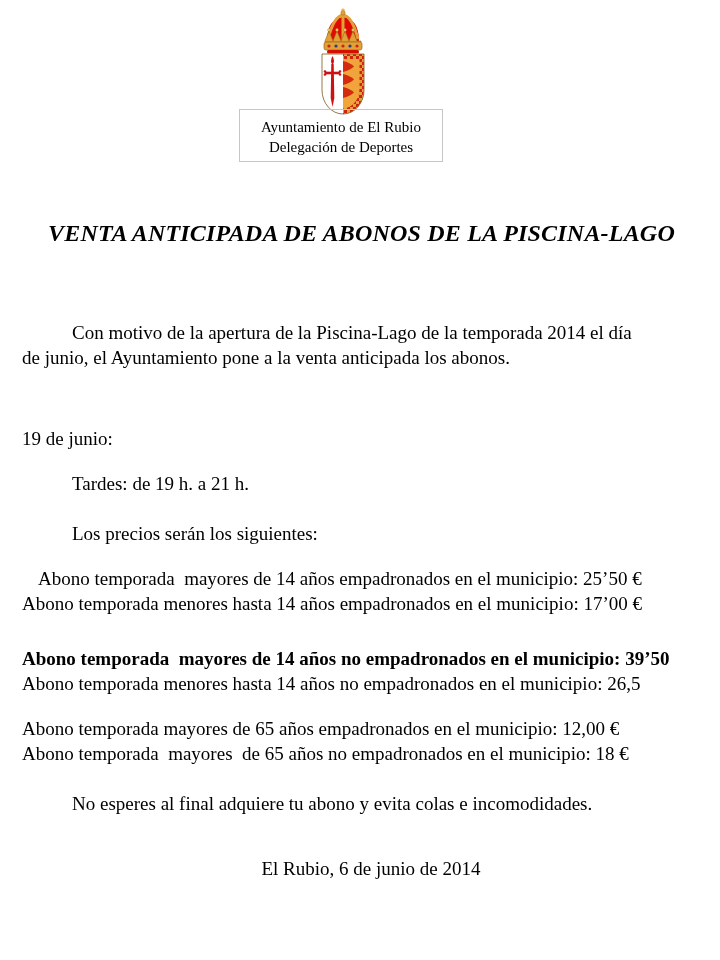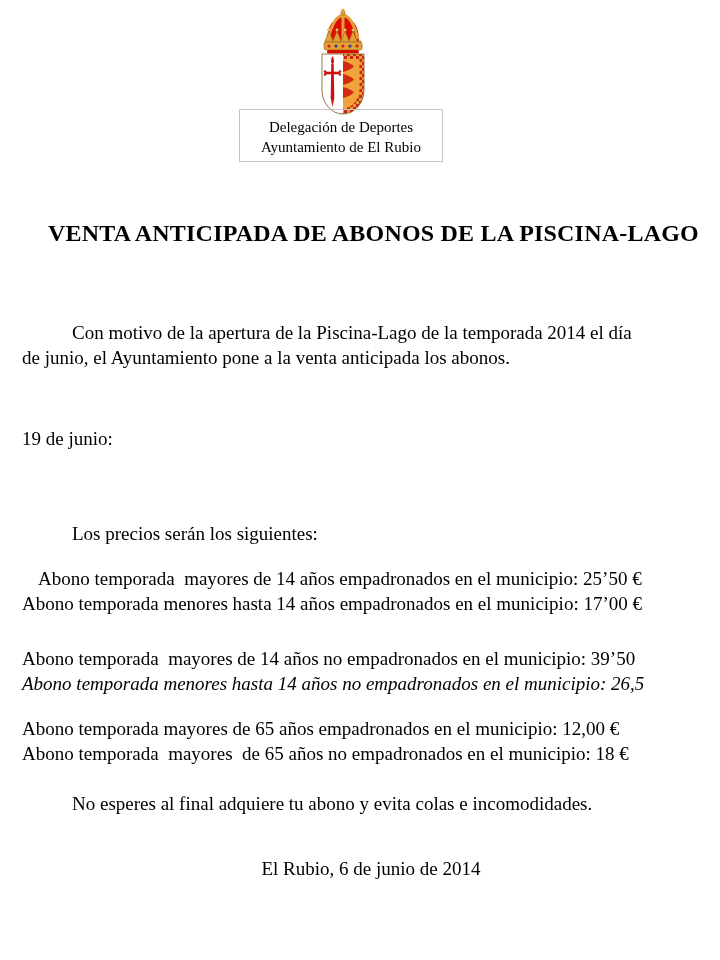--- a/index.html
+++ b/index.html
@@ -39,32 +39,33 @@
     line-height: 20px;
     padding-top: 7px;
   }
   
   .t-title {
     top: 218px; left: 48px;
     font-size: 24px;
     font-weight: bold;
     line-height: 30px;
     letter-spacing: 0.2px;
+    font-style: italic;
   }
   
   .t-p1a   { top: 320px; left: 72px; }
   .t-p1b   { top: 345px; left: 22px; }
   .t-p2a   { top: 401px; left: 72px; }
   .t-p2b   { top: 426px; left: 22px; }
   .t-tardes{ top: 471px; left: 72px; }
   .t-intro { top: 521px; left: 72px; text-align: right; }
   .t-pr0   { top: 566px; left: 38px; }
   .t-pr1   { top: 591px; left: 22px; }
-  .t-pr2   { top: 646px; left: 22px; }
-  .t-pr3   { top: 671px; left: 22px; font-style: italic; }
+  .t-pr2   { top: 646px; left: 22px; font-weight: bold; }
+  .t-pr3   { top: 671px; left: 22px; }
   .t-pr4   { top: 716px; left: 22px; }
   .t-pr5   { top: 741px; left: 22px; }
   .t-closing { top: 791px; left: 72px; }
   .t-date  { top: 856px; left: 0; width: 720px; text-align: center; padding-left: 22px; box-sizing: border-box; }
 </style>
 </head>
 <body>
 
 <div id="page">
 
@@ -113,31 +114,32 @@
     <path d="M29,51 L45.5,51 L45.5,81 A16.5,20 0 0 1 29,100.5 Z" fill="#f2a43c"></path>
 
     <path d="M29,53 Q37,55 40,58.5 Q36,62 29,64 Z" fill="#d42a10"></path>
     <path d="M29,66 Q37,68 40,71.5 Q36,75 29,77 Z" fill="#d42a10"></path>
     <path d="M29,79 Q37,81 40,84.5 Q36,88 29,90 Z" fill="#d42a10"></path>
 
     <path d="M8,46 L50,46 L50,82 A21,24 0 0 1 29,106 A21,24 0 0 1 8,82 Z" fill="none" stroke="#8a6a30" stroke-width="0.9"></path>
   </svg>
 
   <div class="org-box">
+    <div>Ayuntamiento de El Rubio</div>
     <div>Delegación de Deportes</div>
-    <div>Ayuntamiento de El Rubio</div>
   </div>
 
   <div class="line t-title">VENTA ANTICIPADA DE ABONOS DE LA PISCINA-LAGO</div>
 
   <div class="line t-p1a">Con motivo de la apertura de la Piscina-Lago de la temporada 2014 el día</div>
   <div class="line t-p1b">de junio, el Ayuntamiento pone a la venta anticipada los abonos.</div>
 
   <div class="line t-p2b">19 de junio:</div>
 
+  <div class="line t-tardes">Tardes: de 19 h. a 21 h.</div>
   <div class="line t-intro">Los precios serán los siguientes:</div>
 
   <div class="line t-pr0">Abono temporada  mayores de 14 años empadronados en el municipio: 25’50 €</div>
   <div class="line t-pr1">Abono temporada menores hasta 14 años empadronados en el municipio: 17’00 €</div>
   <div class="line t-pr2">Abono temporada  mayores de 14 años no empadronados en el municipio: 39’50</div>
   <div class="line t-pr3">Abono temporada menores hasta 14 años no empadronados en el municipio: 26,5</div>
   <div class="line t-pr4">Abono temporada mayores de 65 años empadronados en el municipio: 12,00 €</div>
   <div class="line t-pr5">Abono temporada  mayores  de 65 años no empadronados en el municipio: 18 €</div>
 
   <div class="line t-closing">No esperes al final adquiere tu abono y evita colas e incomodidades.</div>

